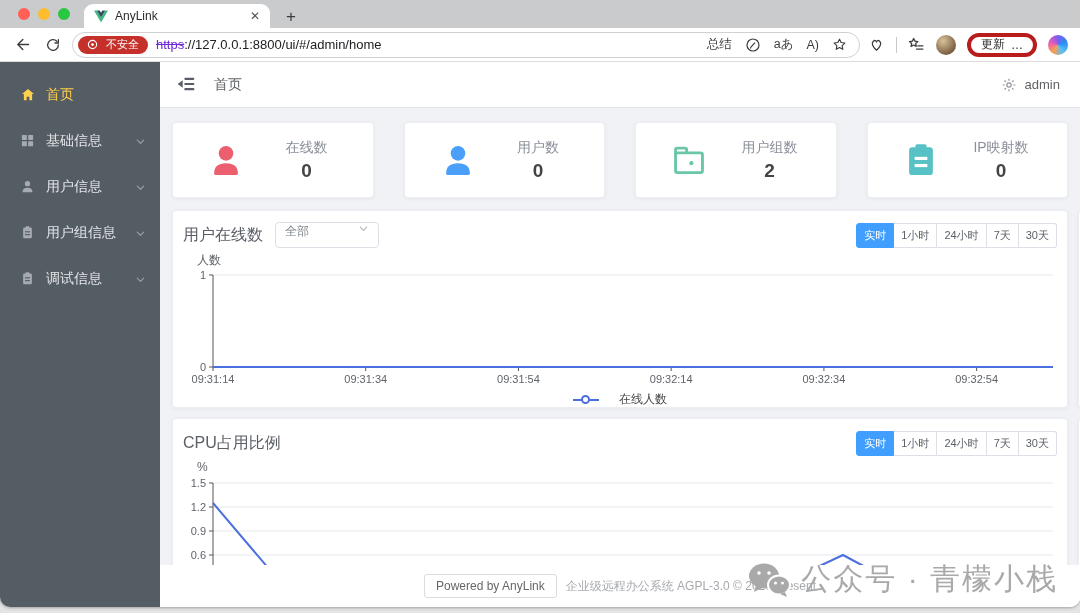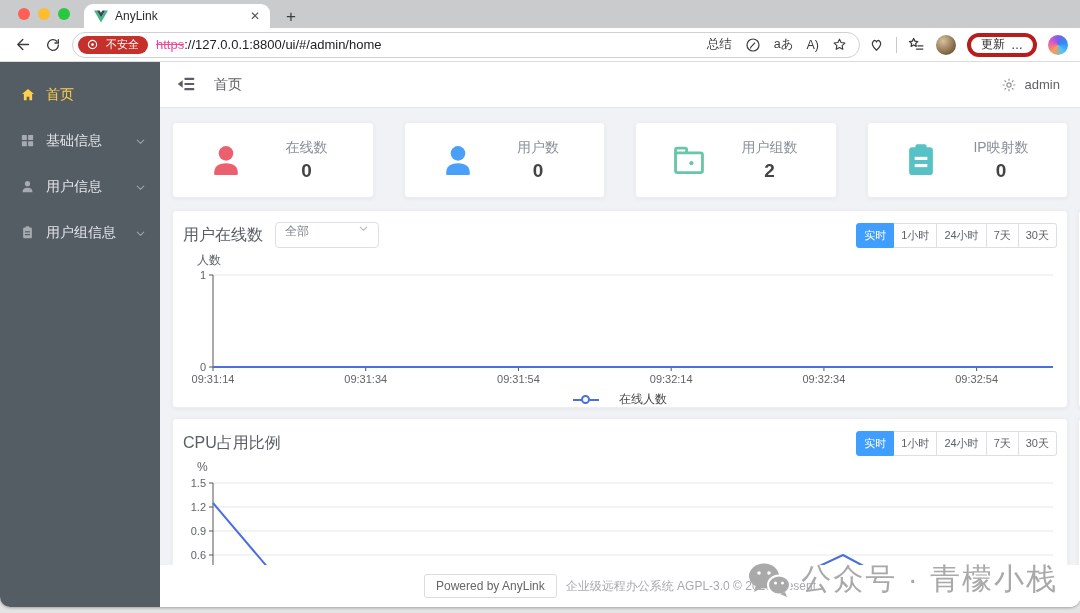--- a/index.html
+++ b/index.html
@@ -13,21 +13,21 @@
   .light{width:12px;height:12px;border-radius:50%}
   .tab{width:186px;height:24px;background:#fff;border-radius:9px 9px 0 0;display:flex;align-items:center;padding:0 10px;gap:7px}
   .tab-title{flex:1;font-size:12px;color:#2b2b2b;white-space:nowrap;overflow:hidden}
   .tab-close{font-size:12px;color:#555;cursor:default}
   .newtab{font-size:17px;color:#3c3c3c;margin:0 0 3px 16px;line-height:1}
   .addressbar{height:34px;background:#fff;border-bottom:1px solid #dcdcdc;display:flex;align-items:center;padding:0 12px;gap:8px}
   .navic{width:22px;height:22px;display:flex;align-items:center;justify-content:center;color:#3c3c3c}
   .urlpill{flex:1;height:26px;border:1px solid #cfd1d4;border-radius:14px;display:flex;align-items:center;padding:0 6px 0 5px;gap:8px;min-width:0}
   .badge{background:#c5302b;color:#fff;font-size:11px;height:18px;border-radius:10px;display:flex;align-items:center;gap:8px;padding:0 9px;white-space:nowrap}
   .urltext{font-size:13px;color:#202124;white-space:nowrap;overflow:hidden}
-  .scheme{color:#ec4899;text-decoration:line-through}
+  .scheme{color:#6d28d9;text-decoration:line-through}
   .pill-right{margin-left:auto;display:flex;align-items:center;gap:13px;color:#3c3c3c;font-size:12.5px;padding-right:6px}
   .tool-right{display:flex;align-items:center;gap:11px;color:#3c3c3c}
   .vdiv{width:1px;height:16px;background:#c9c9c9}
   .avatar{width:20px;height:20px;border-radius:50%;background:radial-gradient(circle at 35% 30%,#d8c29a,#8a6f4e 60%,#4c3b28)}
   .updbtn{height:24px;border:4px solid #b91c1c;border-radius:12px;display:flex;align-items:center;gap:6px;padding:0 10px;font-size:12px;color:#2b2b2b;background:#fff}
   .copilot{width:20px;height:20px;border-radius:50%;background:conic-gradient(#7b5df0,#2a8ff5,#57c0f7,#f8a14e,#e75ab9,#7b5df0)}
 
   
   .app{position:absolute;top:62px;left:0;right:0;bottom:0;display:flex}
   .sidebar{width:160px;background:#545c64;flex:none;padding-top:10px}
@@ -204,20 +204,36 @@
         <div class="side-item">
           <span class="sic">
             <svg viewBox="0 0 24 24" width="15" height="15" fill="currentColor">
               <rect x="5" y="4" width="14" height="17" rx="2"></rect>
               <rect x="9" y="2" width="6" height="4" rx="1"></rect>
               <rect x="8" y="10" width="8" height="1.8" fill="#545c64"></rect>
               <rect x="8" y="14.5" width="8" height="1.8" fill="#545c64"></rect>
             </svg>
           </span>
           <span>用户组信息</span>
+          <span class="chev">
+            <svg viewBox="0 0 24 24" width="11" height="11" fill="none" stroke="currentColor" stroke-width="2.6" stroke-linecap="round" stroke-linejoin="round">
+              <path d="M5 9l7 7 7-7"></path>
+            </svg>
+          </span>
+        </div>
+        <div class="side-item">
+          <span class="sic">
+            <svg viewBox="0 0 24 24" width="15" height="15" fill="currentColor">
+              <rect x="5" y="4" width="14" height="17" rx="2"></rect>
+              <rect x="9" y="2" width="6" height="4" rx="1"></rect>
+              <rect x="8" y="10" width="8" height="1.8" fill="#545c64"></rect>
+              <rect x="8" y="14.5" width="8" height="1.8" fill="#545c64"></rect>
+            </svg>
+          </span>
+          <span>调试信息</span>
           <span class="chev">
             <svg viewBox="0 0 24 24" width="11" height="11" fill="none" stroke="currentColor" stroke-width="2.6" stroke-linecap="round" stroke-linejoin="round">
               <path d="M5 9l7 7 7-7"></path>
             </svg>
           </span>
         </div>
       </div>
     <div class="main">
       <div class="mainhead">
         <span class="fold">

